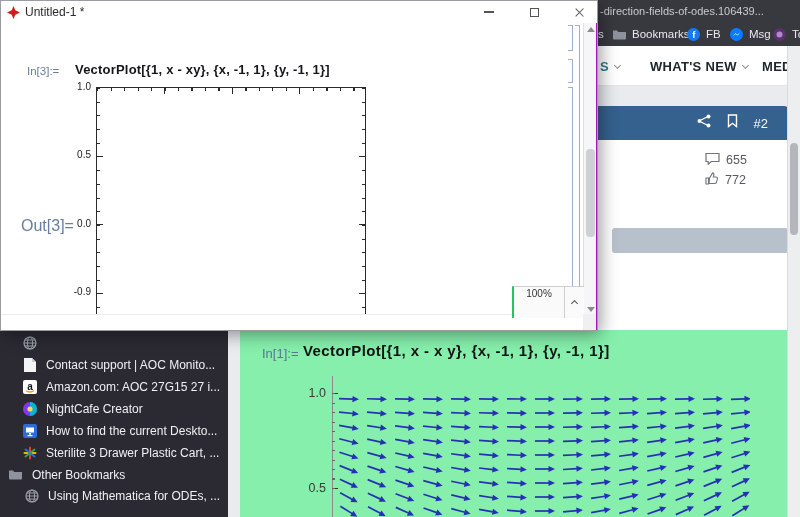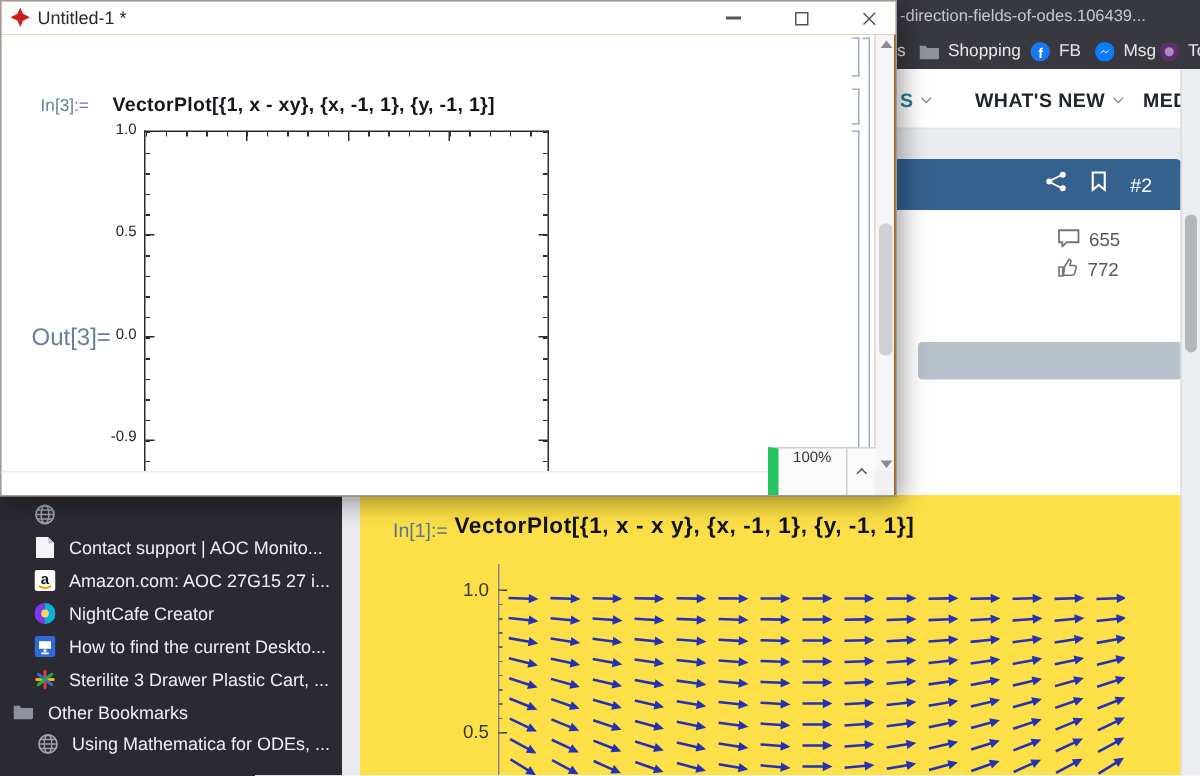--- a/index.html
+++ b/index.html
@@ -20,38 +20,38 @@
   .blue-bar{position:absolute;left:310px;top:106px;width:478px;height:34px;background:#35618e;border-radius:4px 4px 0 0;display:flex;align-items:center;justify-content:flex-end;gap:16px;padding-right:20px}
   .post-number{font-size:13px;color:#fff}
   .post-card{position:absolute;left:310px;top:140px;width:478px;height:190px;background:#fff}
   .stats{position:absolute;left:395px;top:10px}
   .stat-row{display:flex;align-items:center;gap:6px;height:20px;font-size:12.5px;color:#555a60}
   .collapsed-bar{position:absolute;left:302px;top:88px;width:176px;height:25px;background:#b6c1cc;border-radius:3px}
   .pg-scroll{position:absolute;left:787px;top:46px;width:13px;height:471px;background:#eceef0;border-left:1px solid #d9dbde}
   .pg-thumb{position:absolute;left:2px;top:97px;width:8px;height:92px;background:#b4b6bb;border-radius:5px}
 
   
-  .content-card{position:absolute;left:240px;top:330px;width:547px;height:187px;background:#fde047}
+  .content-card{position:absolute;left:240px;top:330px;width:547px;height:187px;background:#86efac}
   .f-in-label{position:absolute;left:22px;top:16px;font-size:13px;color:#5b7591}
   .f-code{position:absolute;left:63px;top:12px;font-size:15px;font-weight:bold;color:#101214;letter-spacing:.4px;white-space:nowrap}
   .f-axis-line{position:absolute;left:92px;top:46px;width:1px;height:141px;background:#8a8a8a}
   .f-tick{position:absolute;left:92px;width:6px;height:1px;background:#333}
   .f-minor{position:absolute;left:92px;top:63px;width:3px;height:96px;background:repeating-linear-gradient(180deg,#666 0 1px,transparent 1px 9.5px)}
   .f-ylab{position:absolute;left:52px;width:34px;text-align:right;font-size:12.5px;color:#3a3a3a}
 
   
   .fx-sidebar{position:absolute;left:0;top:46px;width:228px;height:471px;background:#2b2a33}
   .sb-list{position:absolute;left:0;top:286px;right:0}
   .sb-row{display:flex;align-items:center;gap:9px;height:22px;padding-left:22px;font-size:12px;color:#f0f0f4;white-space:nowrap;overflow:hidden}
   .sb-row.other{padding-left:8px;height:21px}
   .sb-row.sub{padding-left:24px;height:21px}
   .sb-ico{display:inline-flex;width:15px;justify-content:center;flex:none}
 
   
-  .mma{position:absolute;left:0;top:0;width:598px;height:331px;background:#a16207;border:1px solid #9b9ba3;box-shadow:3px 4px 16px rgba(0,0,0,.38);z-index:10}
+  .mma{position:absolute;left:0;top:0;width:598px;height:331px;background:#a21caf;border:1px solid #9b9ba3;box-shadow:3px 4px 16px rgba(0,0,0,.38);z-index:10}
   .titlebar{position:absolute;left:0;top:0;right:0;height:22px;background:#fff}
   .win-title{position:absolute;left:24px;top:4px;font-size:12px;color:#2a2a2a}
   .ctrl{position:absolute;top:0;width:34px;height:22px;display:flex;align-items:center;justify-content:center}
   .ctrl-min-bar{width:10px;height:1.5px;background:#555}
   .ctrl-max-box{width:9px;height:9px;border:1.2px solid #555}
   .ctrl-close-x{position:relative;width:11px;height:11px}
   .x1,.x2{position:absolute;left:5px;top:0;width:1.3px;height:11px;background:#555}
   .x1{transform:rotate(45deg)}.x2{transform:rotate(-45deg)}
   .nb{position:absolute;left:0;top:22px;width:582px;height:293px;overflow:hidden;background:#fff}
   .top-axis{position:absolute;left:100px;top:6px;width:260px;height:24px}
@@ -71,21 +71,21 @@
   .fr-minor-r{position:absolute;right:0;top:0;width:3px;height:229px;background:repeating-linear-gradient(180deg,#2b2b2b 0 1px,transparent 1px 13.7px)}
   .fr-minor-t{position:absolute;left:0;top:0;right:0;height:3px;background:repeating-linear-gradient(90deg,#2b2b2b 0 1px,transparent 1px 13.5px)}
   .m-ylab{position:absolute;left:58px;width:32px;text-align:right;font-size:10px;color:#222}
   .cbr{position:absolute;width:5px;border:1px solid #9fb0cf;border-left:none}
   .mma-scroll{position:absolute;right:1px;top:22px;width:13px;height:293px;background:#f6f6f8;border-left:1px solid #e1e1e4}
   .tri-up{width:0;height:0;border-left:4px solid transparent;border-right:4px solid transparent;border-bottom:5px solid #8a8a8f;margin:4px auto}
   .tri-down{width:0;height:0;border-left:4px solid transparent;border-right:4px solid transparent;border-top:5px solid #8a8a8f;margin:4px auto}
   .mma-thumb{position:absolute;left:2px;top:126px;width:9px;height:88px;background:#cfd0d4;border-radius:4px}
   .mma-sc-btn{position:absolute;left:0;width:13px;height:13px}
   .mma-status{position:absolute;left:0;bottom:0;height:16px;width:583px;background:#fff;border-top:1px solid #ececec}
-  .zoom-box{position:absolute;right:0;bottom:0;width:72px;height:32px;display:flex;border-left:7px solid #22c55e;border-top:1px solid #cfcfcf;background:#fafafa}
+  .zoom-box{position:absolute;right:0;bottom:12px;width:72px;height:32px;display:flex;border-left:2px solid #22c55e;border-top:1px solid #cfcfcf;background:#fafafa}
   .zoom-label{flex:1;text-align:center;font-size:10px;line-height:14px;color:#333}
   .zoom-caret{width:20px;border-left:1px solid #cfcfcf;display:flex;align-items:center;justify-content:center}
   .chev-up{width:5px;height:5px;border-left:1.5px solid #555;border-top:1.5px solid #555;transform:rotate(45deg);margin-top:2px}
   .mma-corner{position:absolute;right:1px;bottom:0;width:13px;height:16px;background:#f0f0f2}
 </style>
 </head>
 <body>
 
 <div class="screen">
 
@@ -96,21 +96,21 @@
   <div class="bm-bar">
     <div class="bm-item" style="left:598px">
       <span>s</span>
     </div>
     <div class="bm-item" style="left:612px">
       <span class="sb-ico">
           <svg width="13" height="11" viewBox="0 0 13 11">
             <path d="M0 1.5h4l1.2 1.5H13v6.5a1 1 0 0 1-1 1H1a1 1 0 0 1-1-1z" fill="#8e929c"></path>
           </svg>
         </span>
-      <span>Shopping</span>
+      <span>Bookmarks</span>
     </div>
     <div class="bm-item" style="left:686px">
       <span class="sb-ico">
           <svg width="13" height="13">
             <circle cx="6.5" cy="6.5" r="6.5" fill="#1877f2"></circle>
             <text x="6.8" y="10.4" font-size="9.5" font-weight="bold" fill="#fff" text-anchor="middle">f</text>
           </svg>
         </span>
       <span>FB</span>
     </div>

